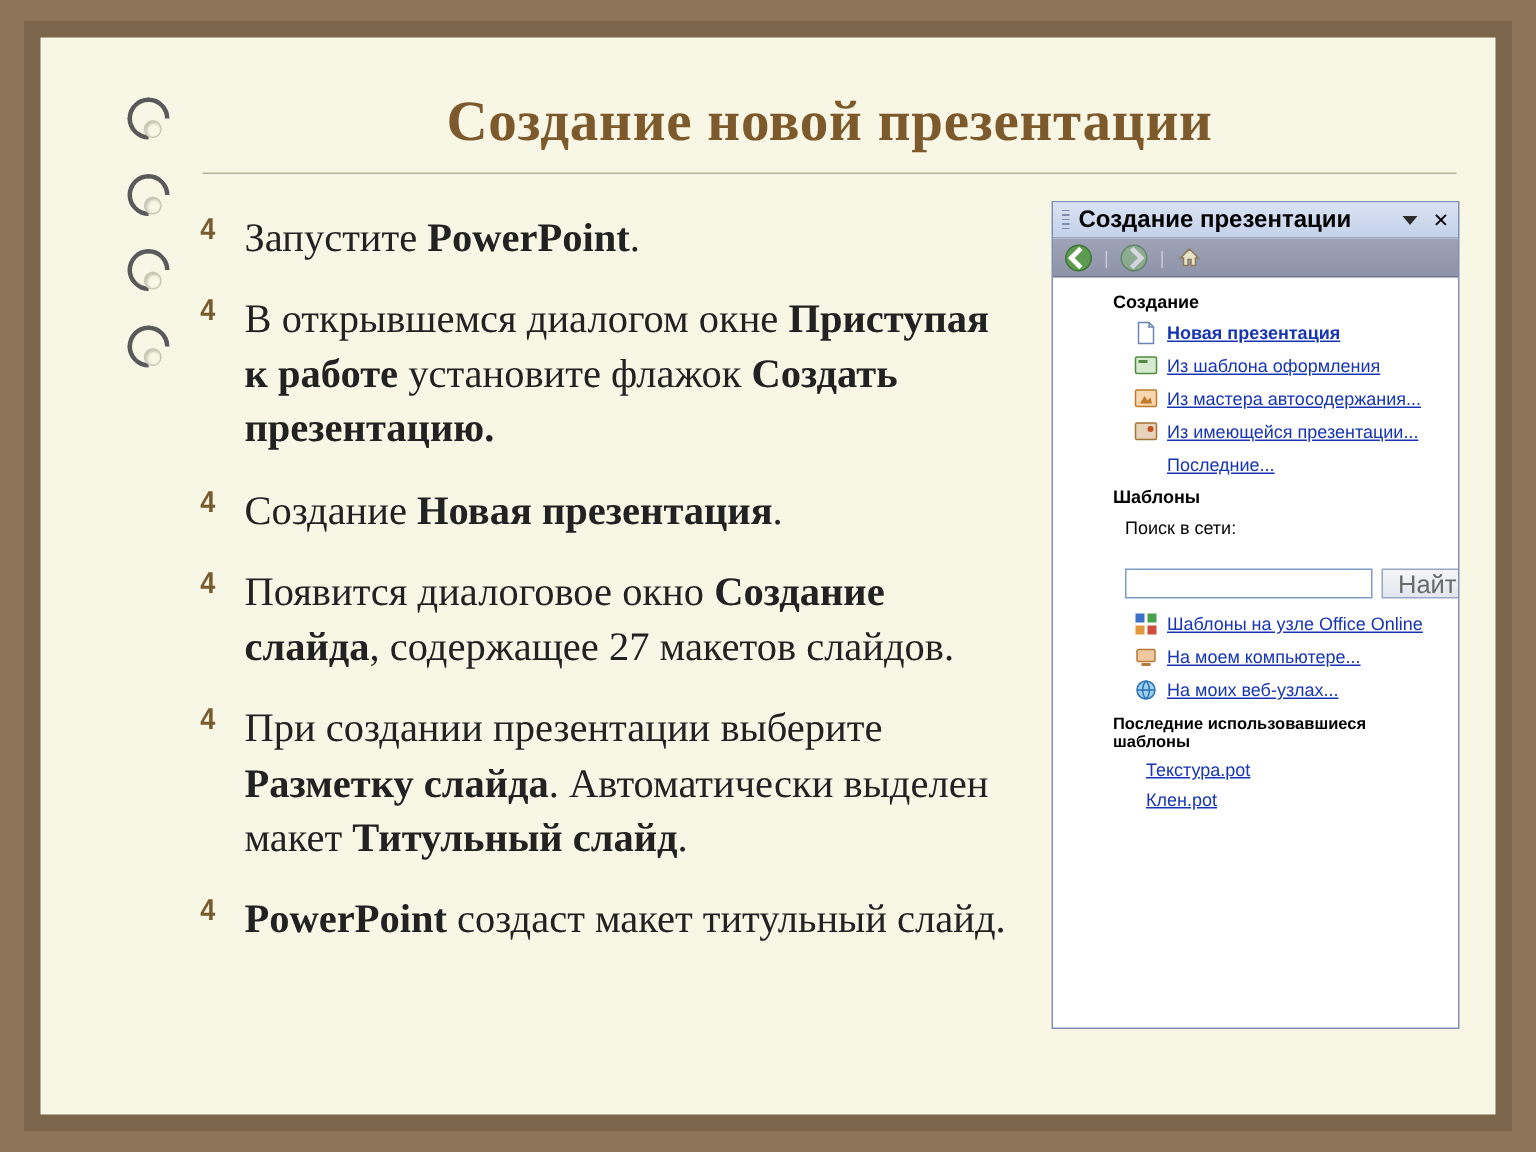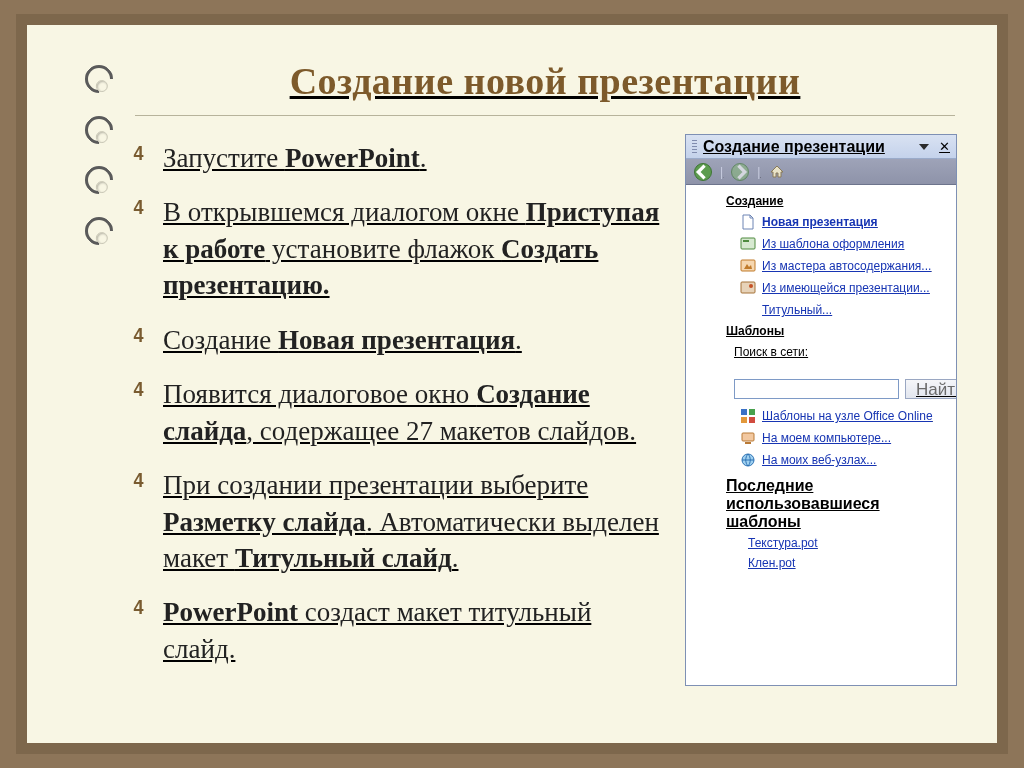--- a/index.html
+++ b/index.html
@@ -13,22 +13,21 @@
     position: absolute;
     left: 16px; top: 14px;
     width: 992px; height: 740px;
     background: #7d674c;
     padding: 11px;
   }
   .paper {
     width: 100%; height: 100%;
     background: #f8f6e4;
     position: relative;
-    padding: 26px 40px 30px 106px;
-    text-decoration: underline;
+    padding: 26px 24px 30px 106px;
   }
   .rings {
     position: absolute;
     left: 58px; top: 40px;
     width: 28px; height: 180px;
     display: flex; flex-direction: column; justify-content: space-between;
   }
   .ring {
     width: 28px; height: 28px;
     border: 3px solid #5a5a5a;
@@ -160,21 +159,21 @@
   .searchctl { display:flex; gap:6px; }
   .searchctl input {
     flex:1; height:20px; border:1px solid #7e9ac6; font-size:12px;
     padding: 1px 4px; background:#fff;
   }
   .searchctl button {
     height:20px; font-size:17px; padding:0 10px;
     background:linear-gradient(#f5f6f9,#e2e6ef);
     border:1px solid #9aa7c2; color:#6a6a6a;
   }
-  .subhead { font-weight:bold; font-size:16px; padding: 6px 10px 2px; }
+  .subhead { font-weight:bold; font-size:11px; padding: 6px 10px 2px; }
   .recent .linkrow { padding-left: 26px; }
 </style>
 </head>
 <body>
 
 <div class="frame">
   <div class="paper">
     <div class="rings">
       <div class="ring"></div>
         <div class="ring"></div>
@@ -268,21 +267,21 @@
               <span class="ico">
                   <svg viewBox="0 0 16 16">
                     <rect x="1" y="2" width="14" height="11" rx="1" fill="#e7d3b9" stroke="#a57338"></rect>
                     <circle cx="11" cy="6" r="2" fill="#c55125"></circle>
                   </svg>
                 </span>
               <a>Из имеющейся презентации...</a>
             </div>
             <div class="linkrow">
               <span class="ico"></span>
-              <a>Титульный...</a>
+              <a>Последние...</a>
             </div>
           </div>
 
           <div class="section-h">Шаблоны</div>
           <div class="searchrow">
             <span>Поиск в сети:</span>
             <div class="searchctl">
               <input type="text" style="">
               <button disabled="">Найти</button>
             </div>

